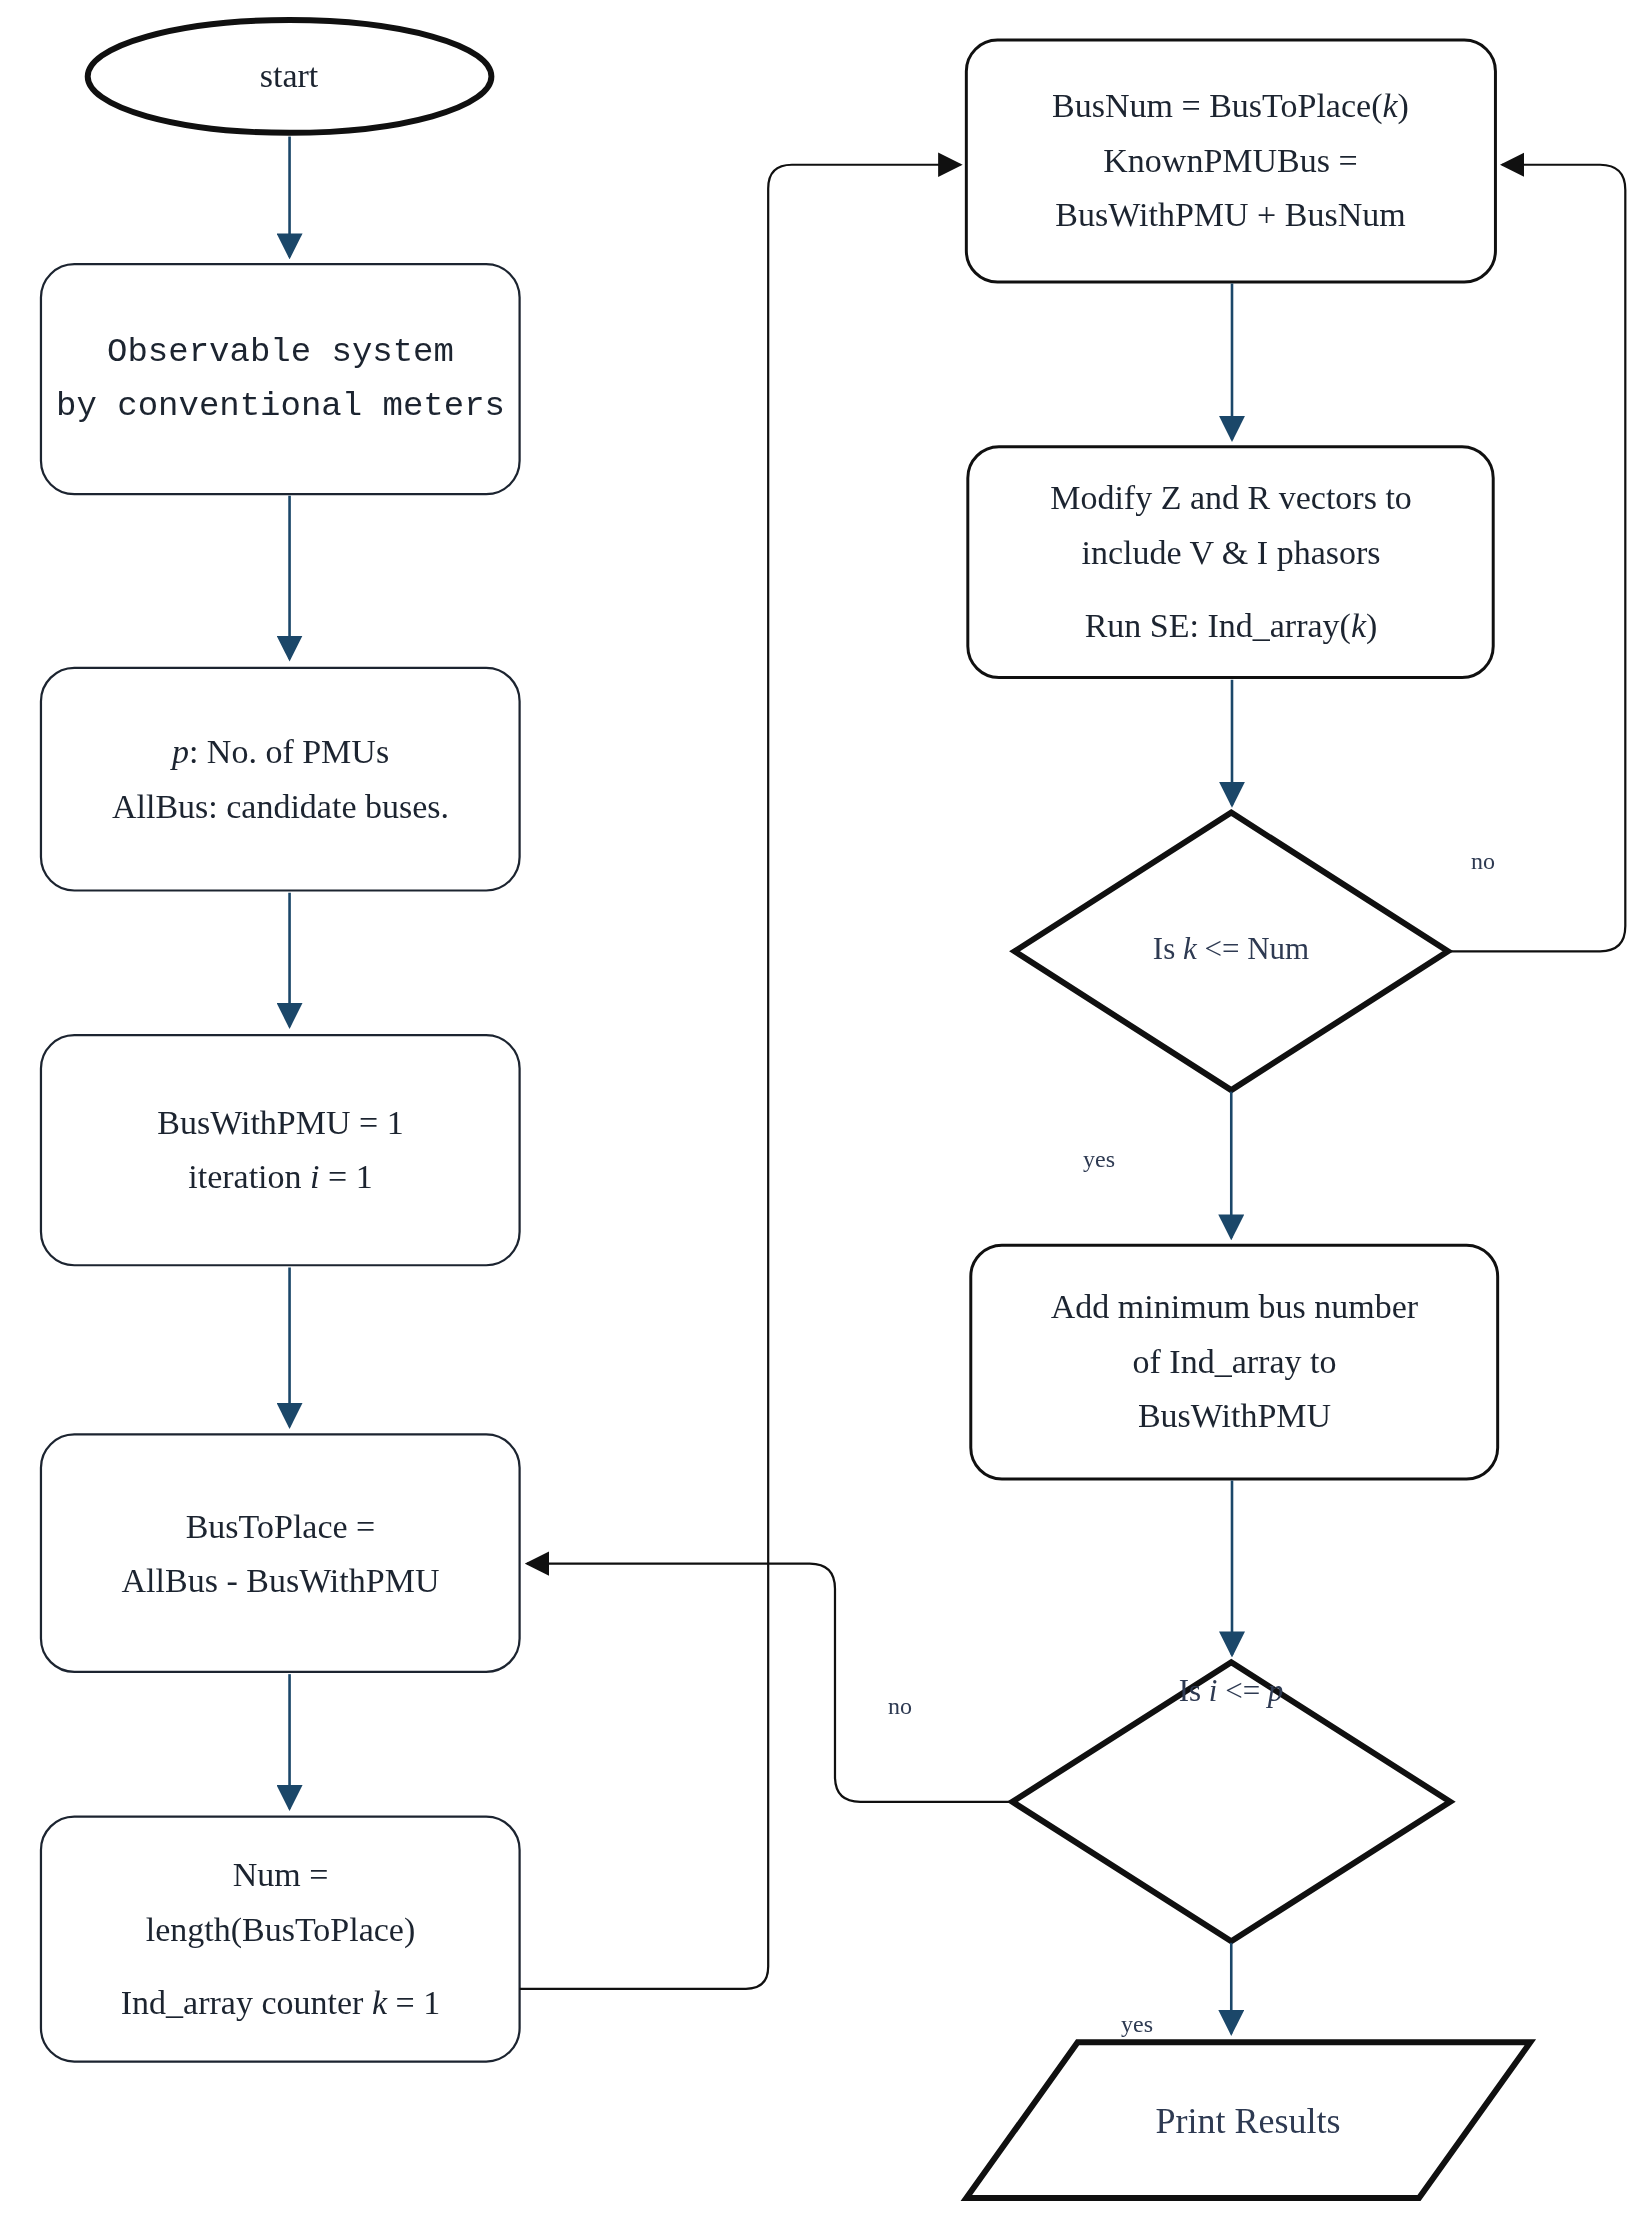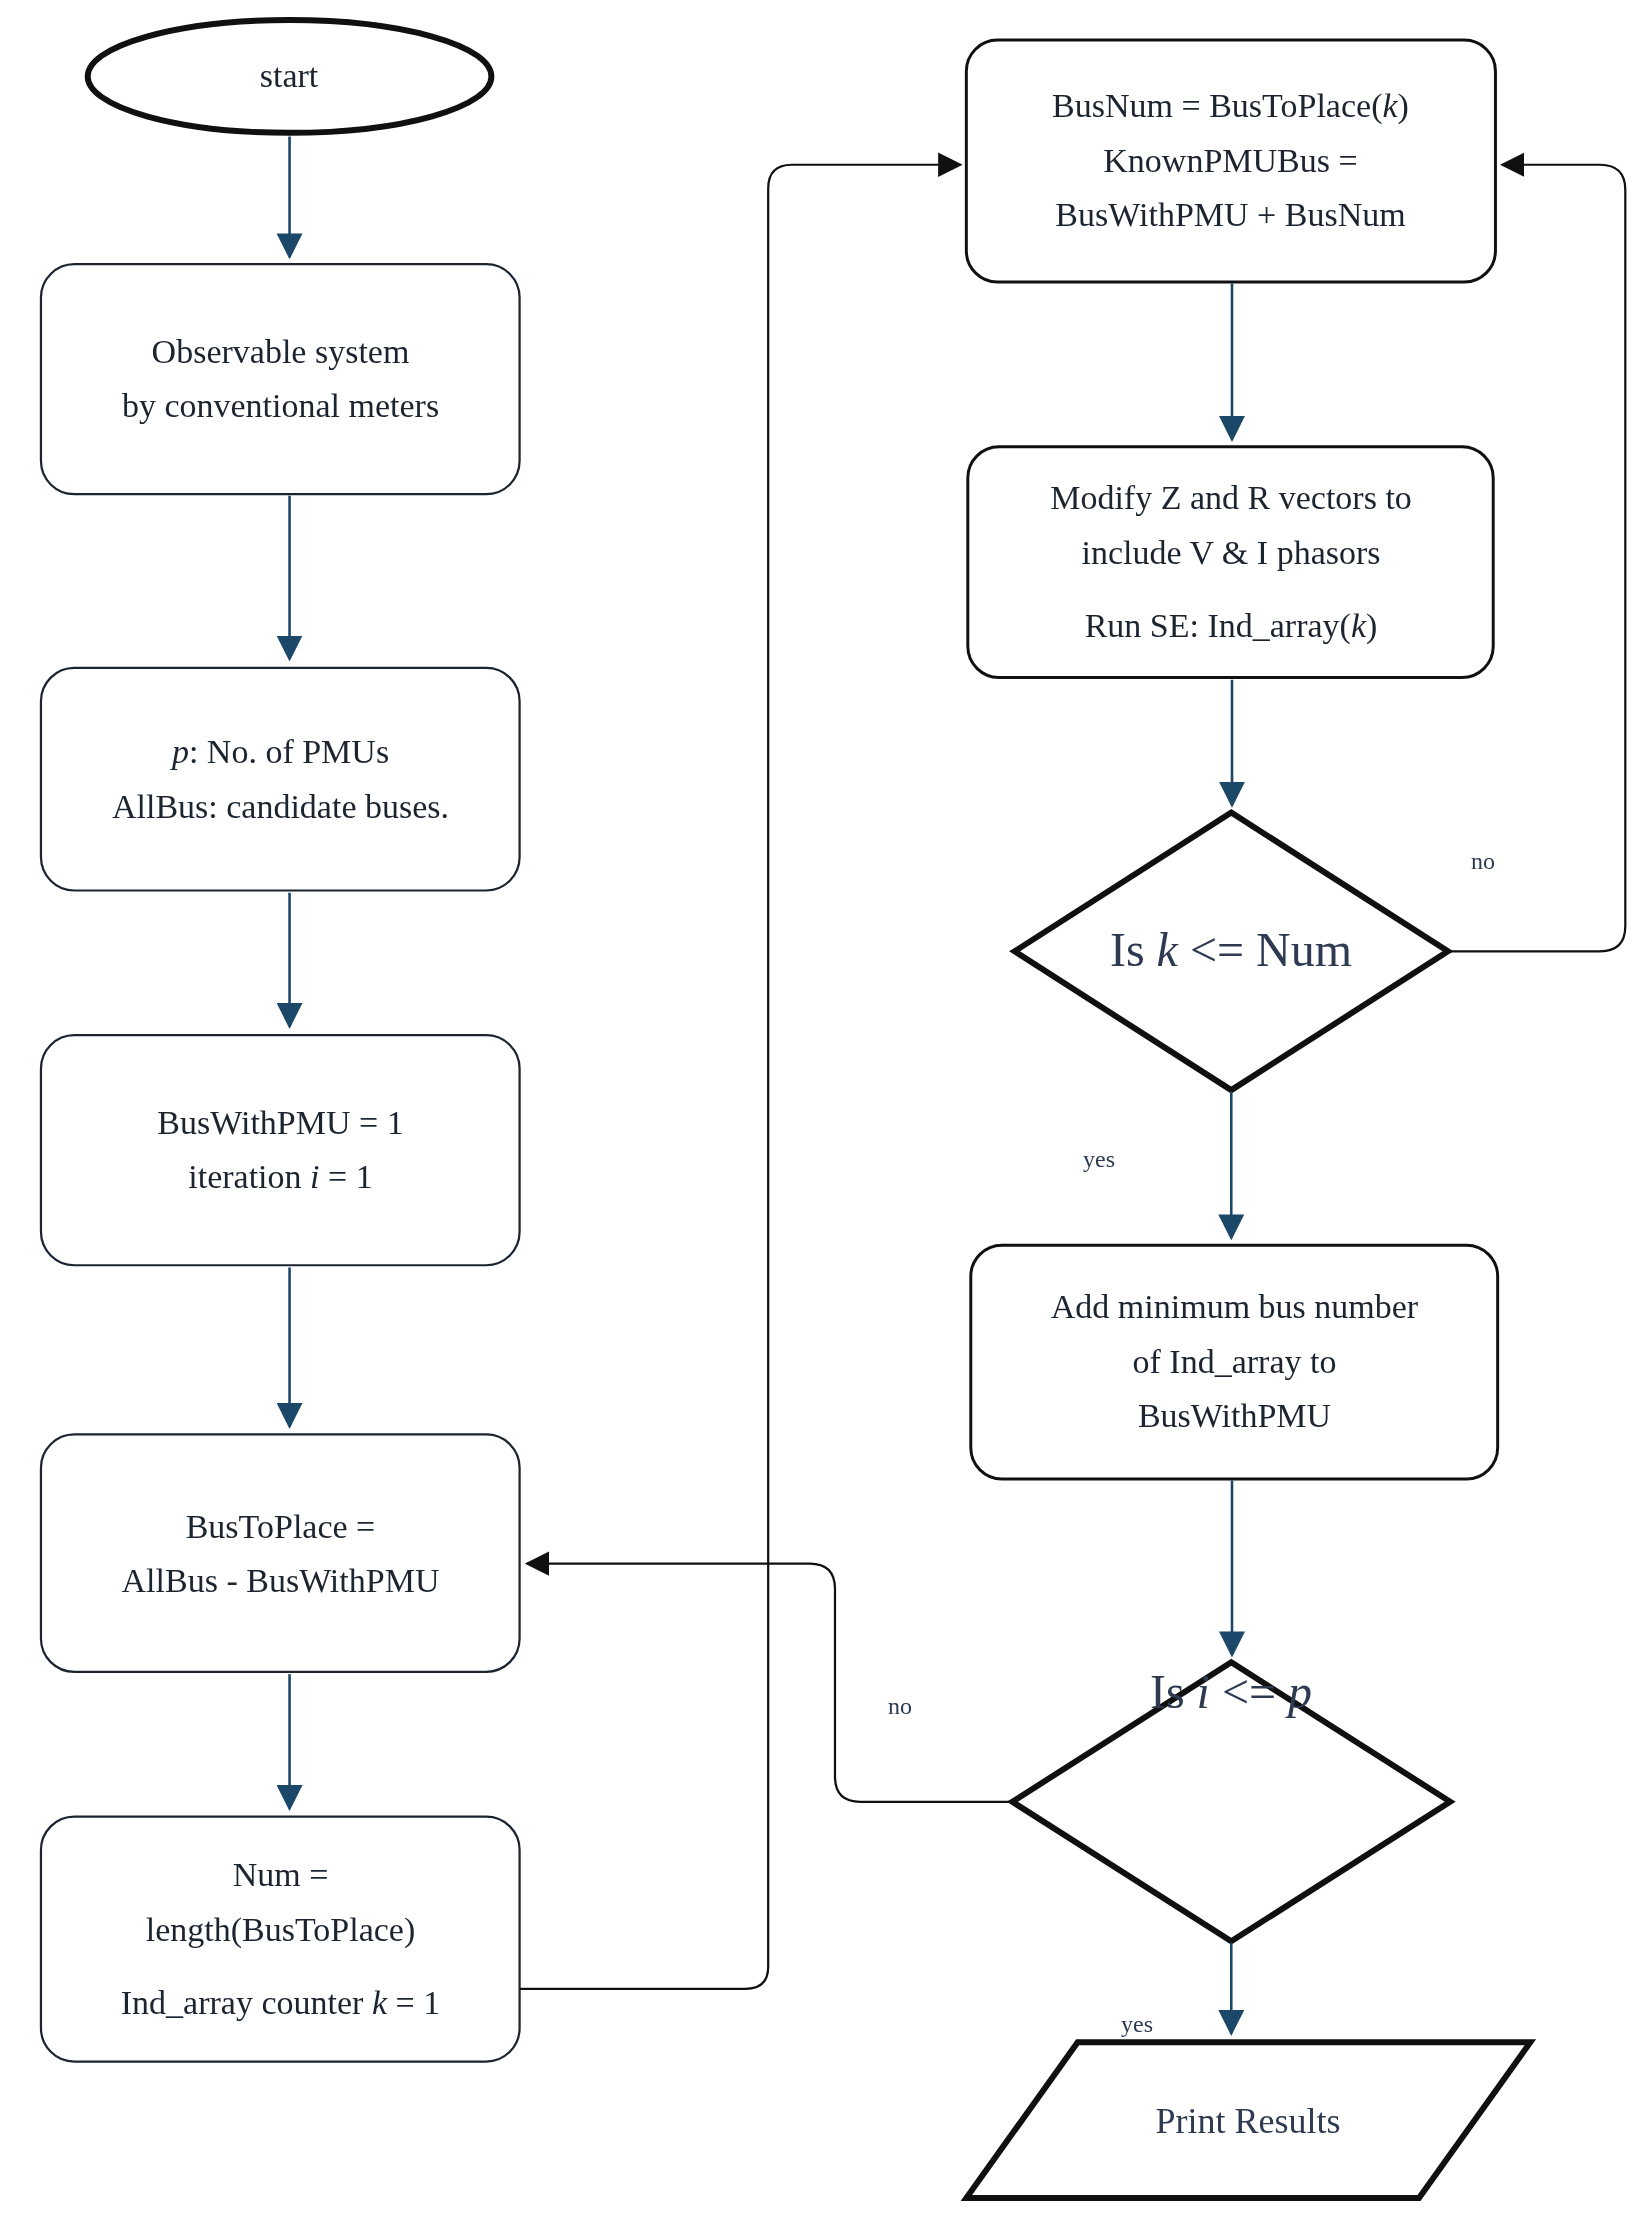--- a/index.html
+++ b/index.html
@@ -23,21 +23,21 @@
     align-items:center;justify-content:center;text-align:center;
     font-size:34px;line-height:1.6;color:var(--text,#1c2430);
   }
   .tb .ln{white-space:pre;min-height:0;}
   .tb .gap{height:19.3px;}
   .pt{
     position:absolute;transform:translate(-50%,-50%);
     white-space:pre;text-align:center;
   }
   .edge-label{font-size:24px;color:var(--label,#2e3a52);}
-  .decision-label{font-size:48px;color:var(--label,#2e3a52);}
+  .decision-label{font-size:31px;color:var(--label,#2e3a52);}
   .terminator-label{font-size:34px;color:var(--text,#1c2430);}
   .io-label{font-size:36px;color:var(--label,#2e3a52);}
 </style>
 </head>
 <body>
 
 <div class="canvas">
 
   <svg class="layer" viewBox="0 0 2215 3001" xmlns="http://www.w3.org/2000/svg">
     <defs>
@@ -77,21 +77,21 @@
     <line class="flow" x1="1660" y1="1995" x2="1660" y2="2230" marker-end="url(#ah-navy)"></line>
     <line class="flow" x1="1659" y1="2618" x2="1659" y2="2740" marker-end="url(#ah-navy)"></line>
 
     <path class="conn" d="M700,2680 H1005 Q1035,2680 1035,2650 V254 Q1035,222 1067,222 H1294" marker-end="url(#ah-black)"></path>
     <path class="conn" d="M1951,1282 H2156 Q2190,1282 2190,1248 V256 Q2190,222 2156,222 H2024" marker-end="url(#ah-black)"></path>
     <path class="conn" d="M1364,2428 H1159 Q1125,2428 1125,2394 V2141 Q1125,2107 1091,2107 H710" marker-end="url(#ah-black)"></path>
   </svg>
 
   <div class="pt terminator-label" style="left:289px;top:76px;">start</div>
 
-  <div class="tb" style="left:41px;top:264px;width:479px;height:230px;">
+  <div class="tb" style="left:41px;top:264px;width:479px;height:230px;font-family:Liberation Mono, monospace;">
     <div class="ln">Observable system</div>
     <div class="ln">by conventional meters</div>
   </div>
 
   <div class="tb" style="left:41px;top:668px;width:479px;height:223px;">
     <div class="ln"><span style="font-style: italic; white-space: pre;">p</span><span style="white-space: pre;">: No. of PMUs</span></div>
     <div class="ln">AllBus: candidate buses.</div>
   </div>
 
   <div class="tb" style="left:41px;top:1035px;width:479px;height:230px;">

